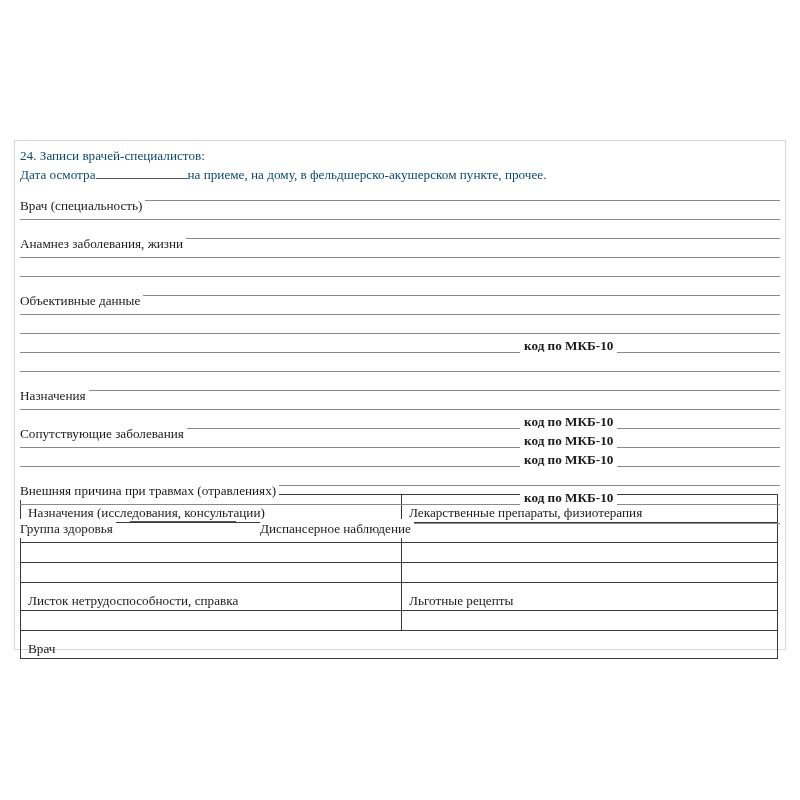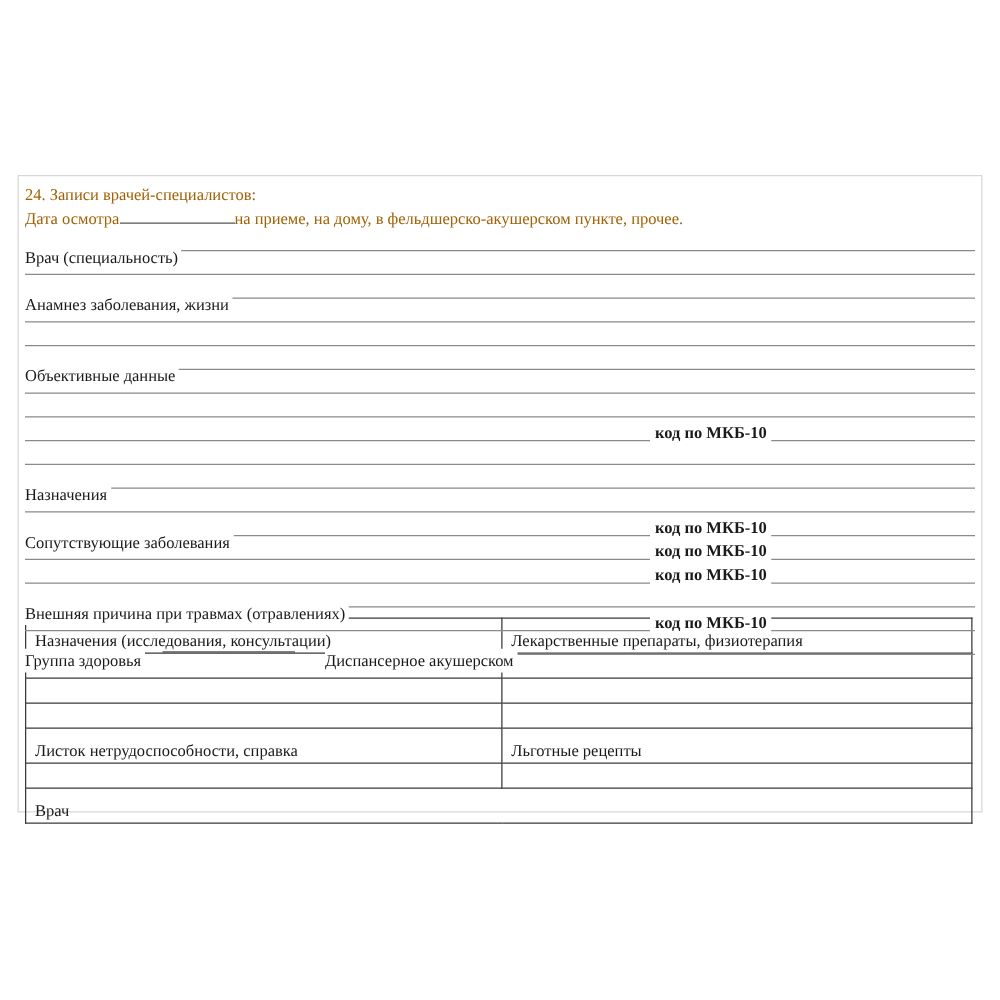--- a/index.html
+++ b/index.html
@@ -72,21 +72,21 @@
     display: inline-block;
     border-bottom: 1px solid #555;
     vertical-align: baseline;
   }
 
   .plain {
     position: relative;
     height: 19px;
     font-size: 13.2px;
     line-height: 19px;
-    color: #a16207;
+    color: #0c4a6e;
     white-space: nowrap;
   }
 
   
   .mkb {
     position: absolute;
     top: 0;
     background: #ffffff;
     padding: 0 4px;
     font-size: 13.2px;
@@ -201,21 +201,21 @@
       <span class="rule"></span>
     </div>
     <div class="frow">
       <span class="rule"></span>
       <span class="mkb" style="left:500px;">код по МКБ-10</span>
     </div>
 
     <div class="frow">
       <span class="lbl">Группа здоровья</span>
       <span class="blank" style="position:absolute; left:110px; top:14px; width:106px;"></span>
-      <span class="lbl" style="left:240px;">Диспансерное акушерском</span>
+      <span class="lbl" style="left:240px;">Диспансерное наблюдение</span>
       <span class="rule" style="left:240px;"></span>
     </div>
 
   </div>
 
   <table class="tbl">
     <tbody>
         <tr>
       <td style="width:373px;">Назначения (исследования, консультации)</td>
       <td>Лекарственные препараты, физиотерапия</td>

